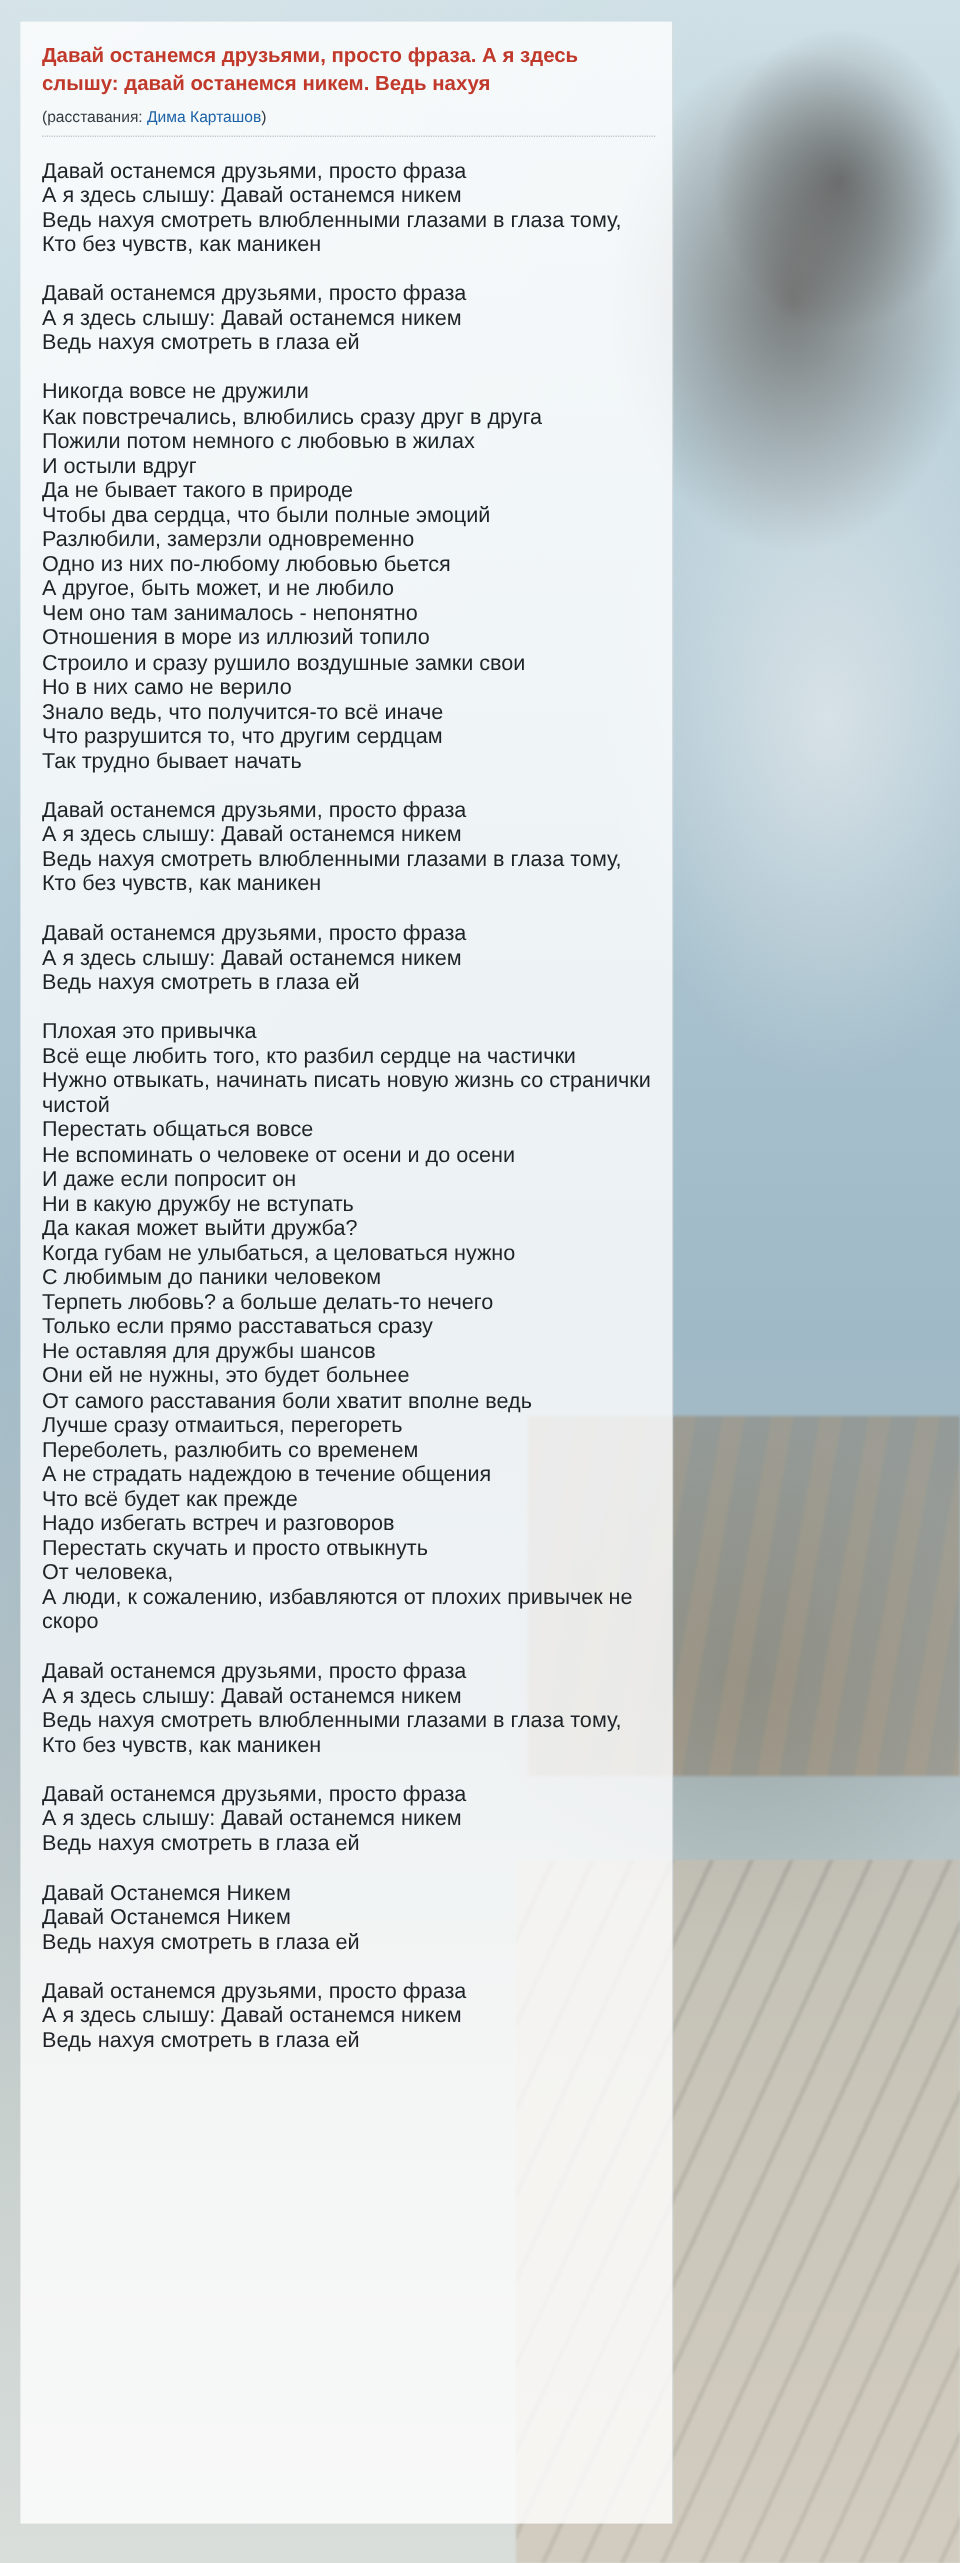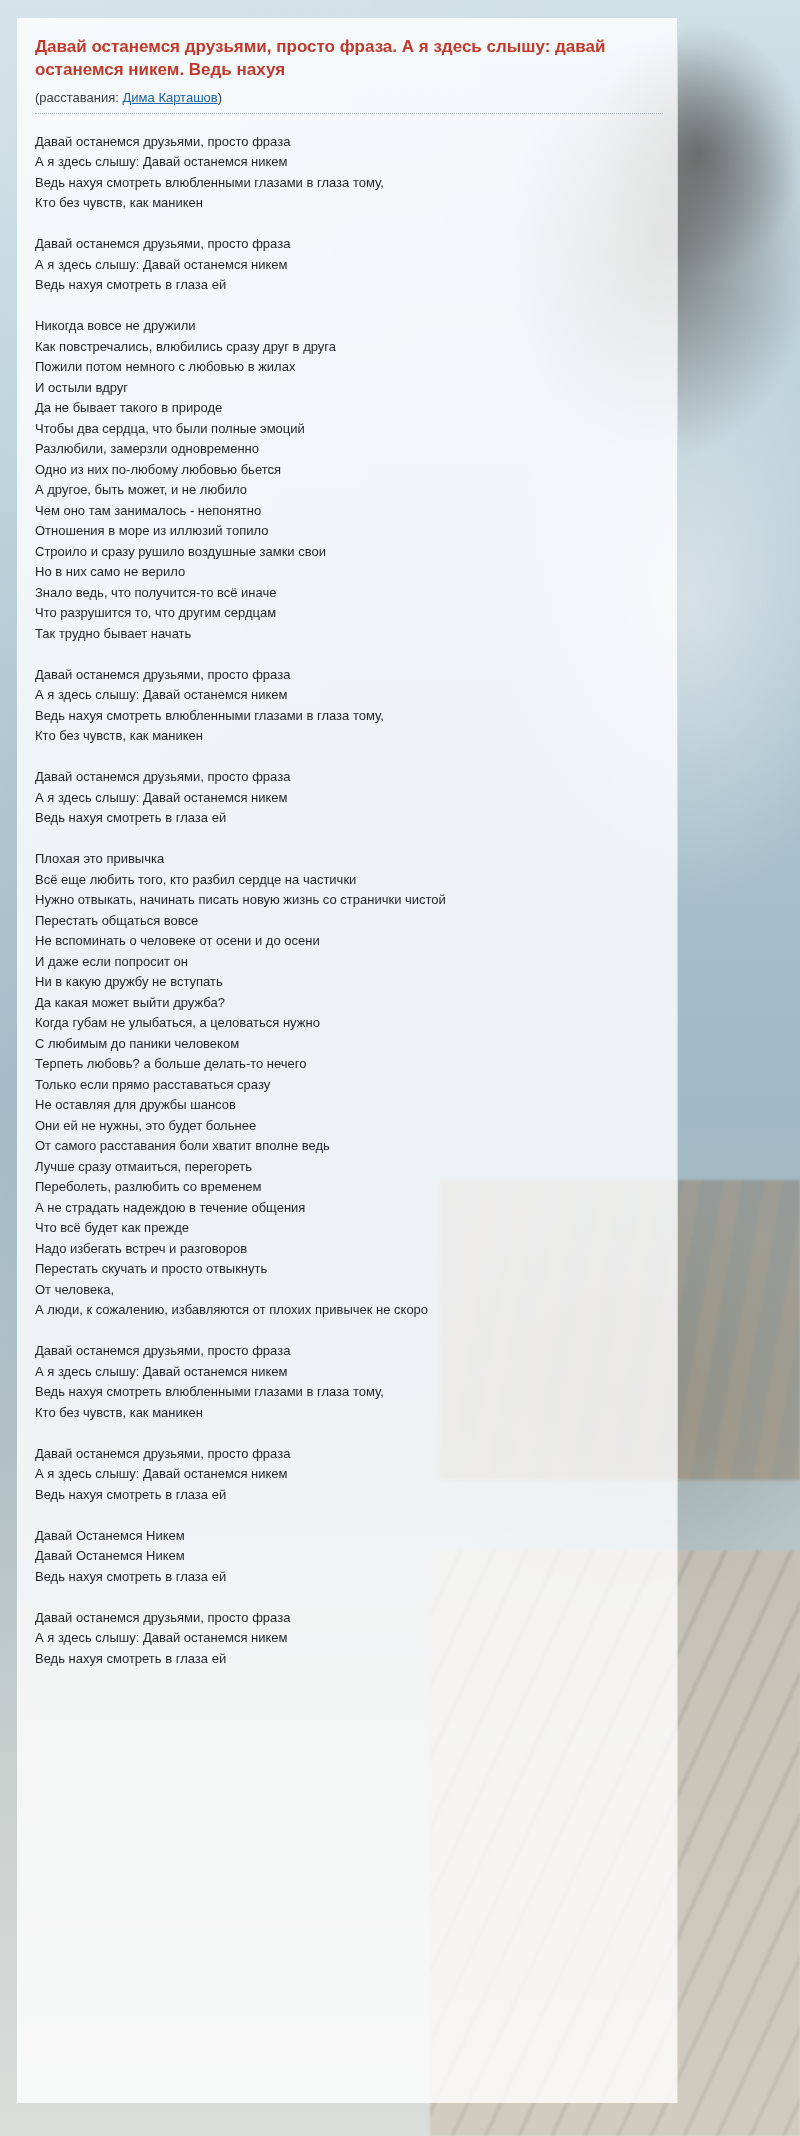--- a/index.html
+++ b/index.html
@@ -60,21 +60,21 @@
         rgba(120,95,65,0.35) 18px,
         rgba(120,95,65,0.35) 40px);
     filter: blur(1.5px);
   }
 
   
   .lyrics-panel {
     position: absolute;
     left: 17px;
     top: 18px;
-    width: 661px;
+    width: 544px;
     min-height: 2085px;
     background: rgba(255,255,255,0.80);
     border-right: 1px solid rgba(120,140,150,0.25);
     padding: 18px 14px 24px 18px;
     box-sizing: border-box;
   }
   .song-title {
     color: #c0392b;
     font-size: 17px;
     font-weight: bold;
@@ -84,25 +84,24 @@
   }
   .performer-line {
     font-size: 13px;
     color: #333c42;
     margin: 0 0 14px 0;
     padding-bottom: 8px;
     border-bottom: 1px dotted rgba(90,110,120,0.45);
   }
   .performer-link {
     color: #1d62a7;
-    text-decoration: underline;
     cursor: pointer;
   }
   .lyrics-body {
-    font-size: 13px;
+    font-size: 18px;
     line-height: 20.5px;
     color: #1d2326;
     white-space: pre-wrap;
     font-family: "Liberation Sans", sans-serif;
     margin-top: 18px;
   }
 
   
   .watermark {
     position: absolute;

